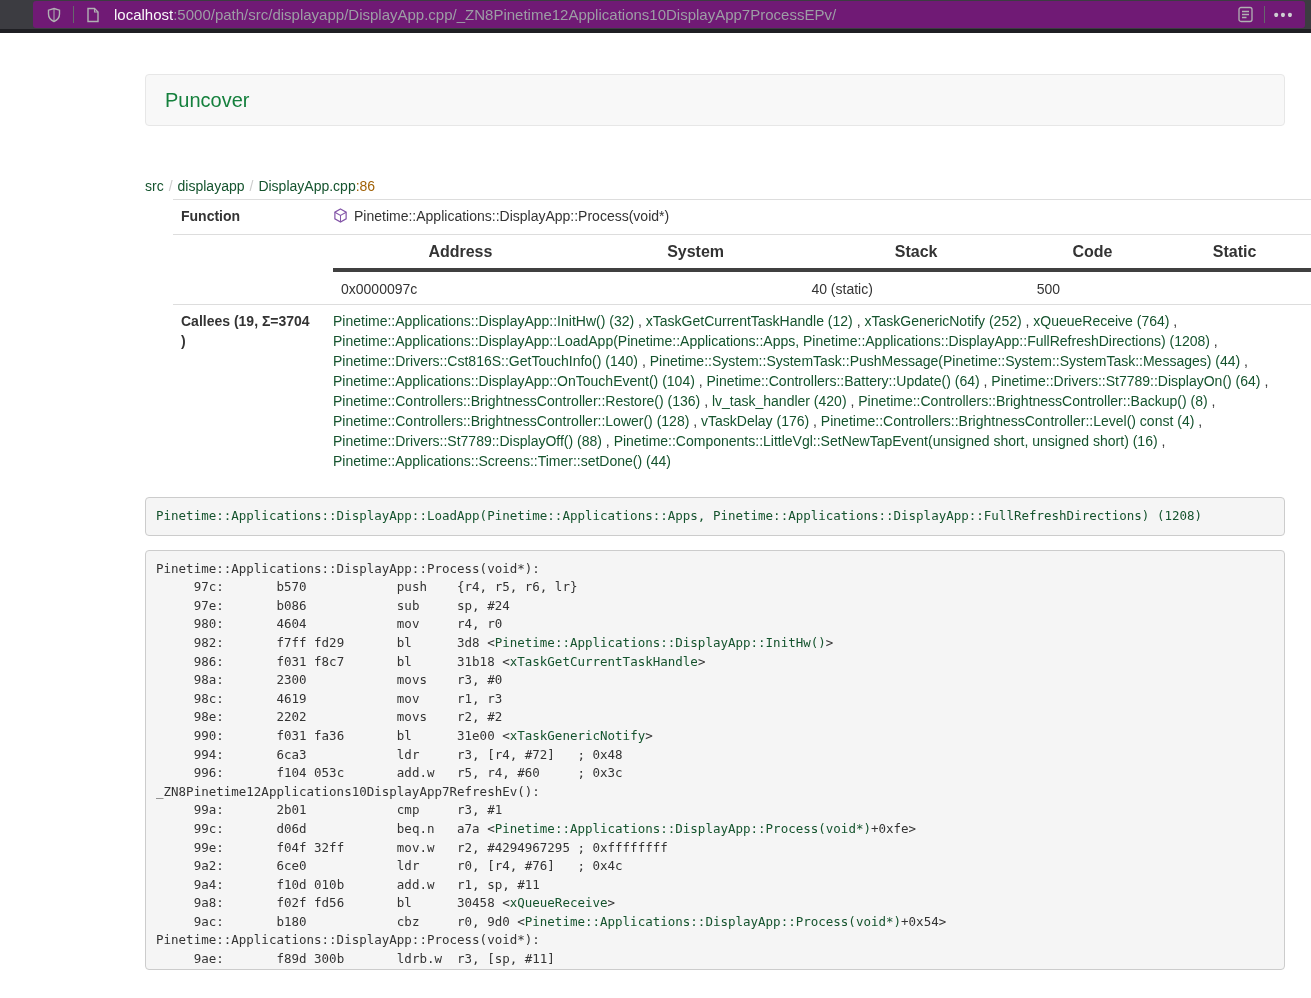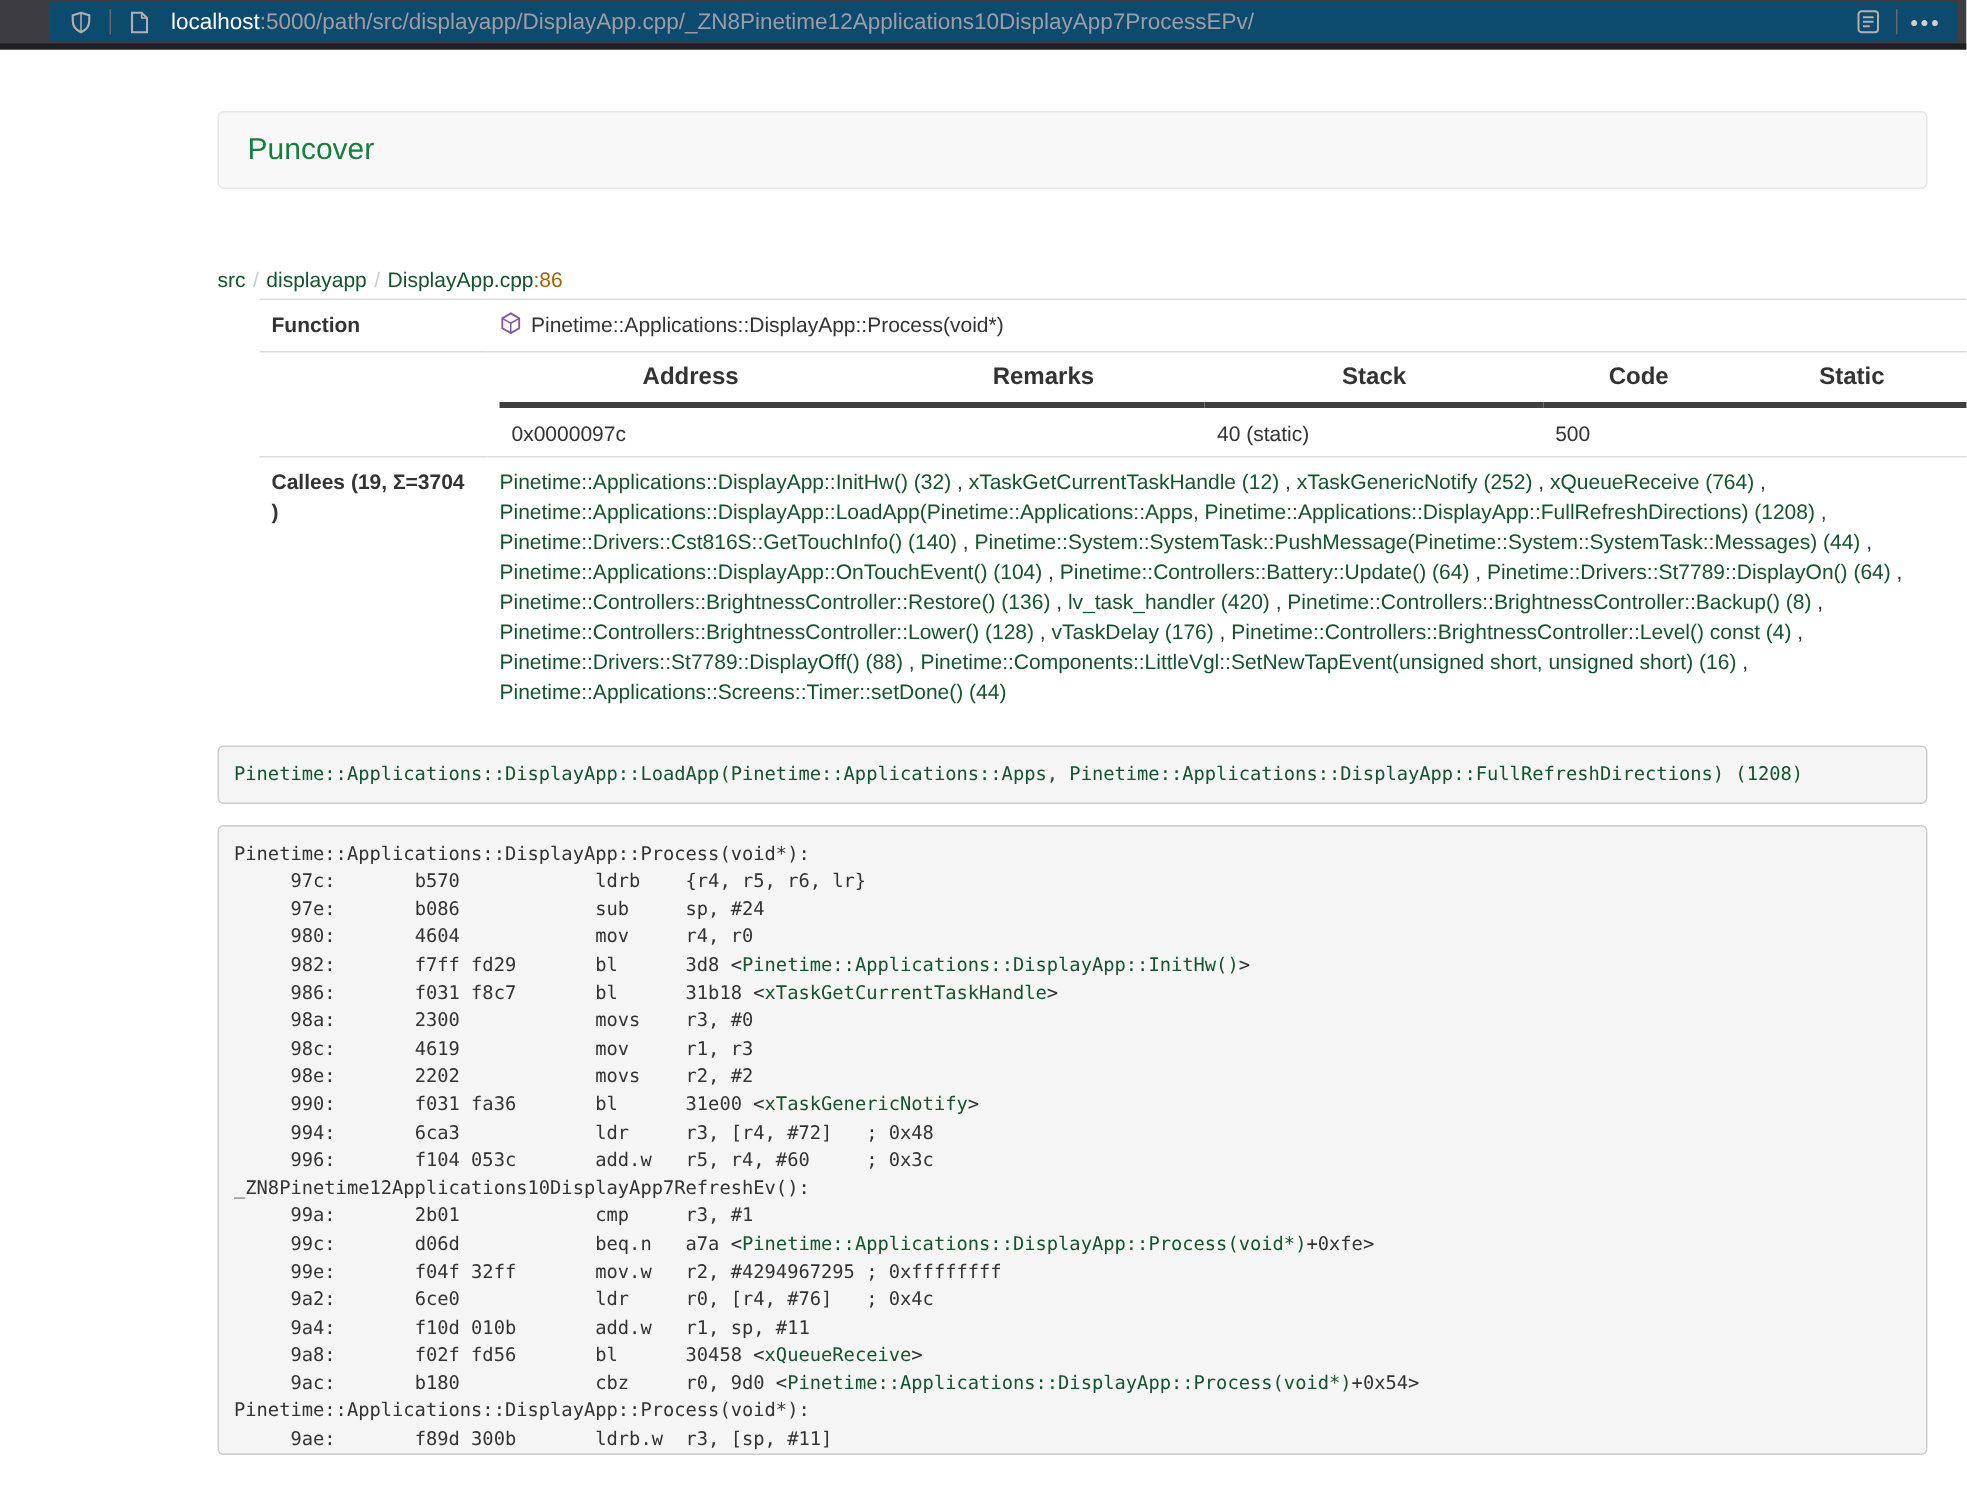--- a/index.html
+++ b/index.html
@@ -7,21 +7,21 @@
     width: 1311px; height: 998px; overflow: hidden;
     background: #ffffff;
     font-family: "Liberation Sans", sans-serif;
   }
   
   .topbar {
     height: 33px; background: #3c3c41; border-bottom: 4px solid #1f1f23;
     display: flex; align-items: center; padding: 0 6px 0 33px;
   }
   .urlbar {
-    flex: 1; height: 27px; background: #0c4a6e; border-radius: 3px;
+    flex: 1; height: 27px; background: #701a75; border-radius: 3px;
     display: flex; align-items: center; padding: 4px 8px;
     font-size: 15px; color: #9d9da5;
   }
   .urlbar .icon { display: inline-flex; align-items: center; justify-content: center; width: 26px; height: 27px; }
   .vdiv { width: 1px; height: 17px; background: #67676d; margin: 0 6px; }
   .url-text { margin-left: 8px; white-space: nowrap; overflow: hidden; flex: 1; }
   .url-host { color: #f9f9fa; }
   .url-rest { color: #9d9da5; }
   .dots { letter-spacing: 2px; color: #cfcfd2; font-size: 14px; font-weight: bold; }
   
@@ -110,21 +110,21 @@
           </span><span>Pinetime::Applications::DisplayApp::Process(void*)</span>
         </td>
       </tr>
       <tr>
         <td class="rowlabel"></td>
         <td class="subtable-cell">
           <table class="inner">
             <tbody>
               <tr>
                 <th class="col-address">Address</th>
-                <th class="col-remarks">Remarks</th>
+                <th class="col-remarks">System</th>
                 <th class="col-stack">Stack</th>
                 <th class="col-code">Code</th>
                 <th class="col-static">Static</th>
               </tr>
               <tr>
                 <td>0x0000097c</td>
                 <td></td>
                 <td>40 (static)</td>
                 <td>500</td>
                 <td></td>
@@ -136,21 +136,21 @@
       <tr>
         <td class="rowlabel">Callees (19, Σ=3704 )</td>
         <td class="callees"><a href="#">Pinetime::Applications::DisplayApp::InitHw() (32)</a><span> , </span><a href="#">xTaskGetCurrentTaskHandle (12)</a><span> , </span><a href="#">xTaskGenericNotify (252)</a><span> , </span><a href="#">xQueueReceive (764)</a><span> , </span><a href="#">Pinetime::Applications::DisplayApp::LoadApp(Pinetime::Applications::Apps, Pinetime::Applications::DisplayApp::FullRefreshDirections) (1208)</a><span> , </span><a href="#">Pinetime::Drivers::Cst816S::GetTouchInfo() (140)</a><span> , </span><a href="#">Pinetime::System::SystemTask::PushMessage(Pinetime::System::SystemTask::Messages) (44)</a><span> , </span><a href="#">Pinetime::Applications::DisplayApp::OnTouchEvent() (104)</a><span> , </span><a href="#">Pinetime::Controllers::Battery::Update() (64)</a><span> , </span><a href="#">Pinetime::Drivers::St7789::DisplayOn() (64)</a><span> , </span><a href="#">Pinetime::Controllers::BrightnessController::Restore() (136)</a><span> , </span><a href="#">lv_task_handler (420)</a><span> , </span><a href="#">Pinetime::Controllers::BrightnessController::Backup() (8)</a><span> , </span><a href="#">Pinetime::Controllers::BrightnessController::Lower() (128)</a><span> , </span><a href="#">vTaskDelay (176)</a><span> , </span><a href="#">Pinetime::Controllers::BrightnessController::Level() const (4)</a><span> , </span><a href="#">Pinetime::Drivers::St7789::DisplayOff() (88)</a><span> , </span><a href="#">Pinetime::Components::LittleVgl::SetNewTapEvent(unsigned short, unsigned short) (16)</a><span> , </span><a href="#">Pinetime::Applications::Screens::Timer::setDone() (44)</a></td>
       </tr>
     </tbody>
   </table>
 
   <pre class="pre-snippet"><a href="#">Pinetime::Applications::DisplayApp::LoadApp(Pinetime::Applications::Apps, Pinetime::Applications::DisplayApp::FullRefreshDirections) (1208)</a></pre>
 
   <pre class="pre-asm"><span>Pinetime::Applications::DisplayApp::Process(void*):</span>
-<span>     97c:	b570      	ldrb	{r4, r5, r6, lr}</span>
+<span>     97c:	b570      	push	{r4, r5, r6, lr}</span>
 <span>     97e:	b086      	sub	sp, #24</span>
 <span>     980:	4604      	mov	r4, r0</span>
 <span>     982:	f7ff fd29 	bl	3d8 &lt;</span><a href="#">Pinetime::Applications::DisplayApp::InitHw()</a><span>&gt;</span>
 <span>     986:	f031 f8c7 	bl	31b18 &lt;</span><a href="#">xTaskGetCurrentTaskHandle</a><span>&gt;</span>
 <span>     98a:	2300      	movs	r3, #0</span>
 <span>     98c:	4619      	mov	r1, r3</span>
 <span>     98e:	2202      	movs	r2, #2</span>
 <span>     990:	f031 fa36 	bl	31e00 &lt;</span><a href="#">xTaskGenericNotify</a><span>&gt;</span>
 <span>     994:	6ca3      	ldr	r3, [r4, #72]	; 0x48</span>
 <span>     996:	f104 053c 	add.w	r5, r4, #60	; 0x3c</span>

